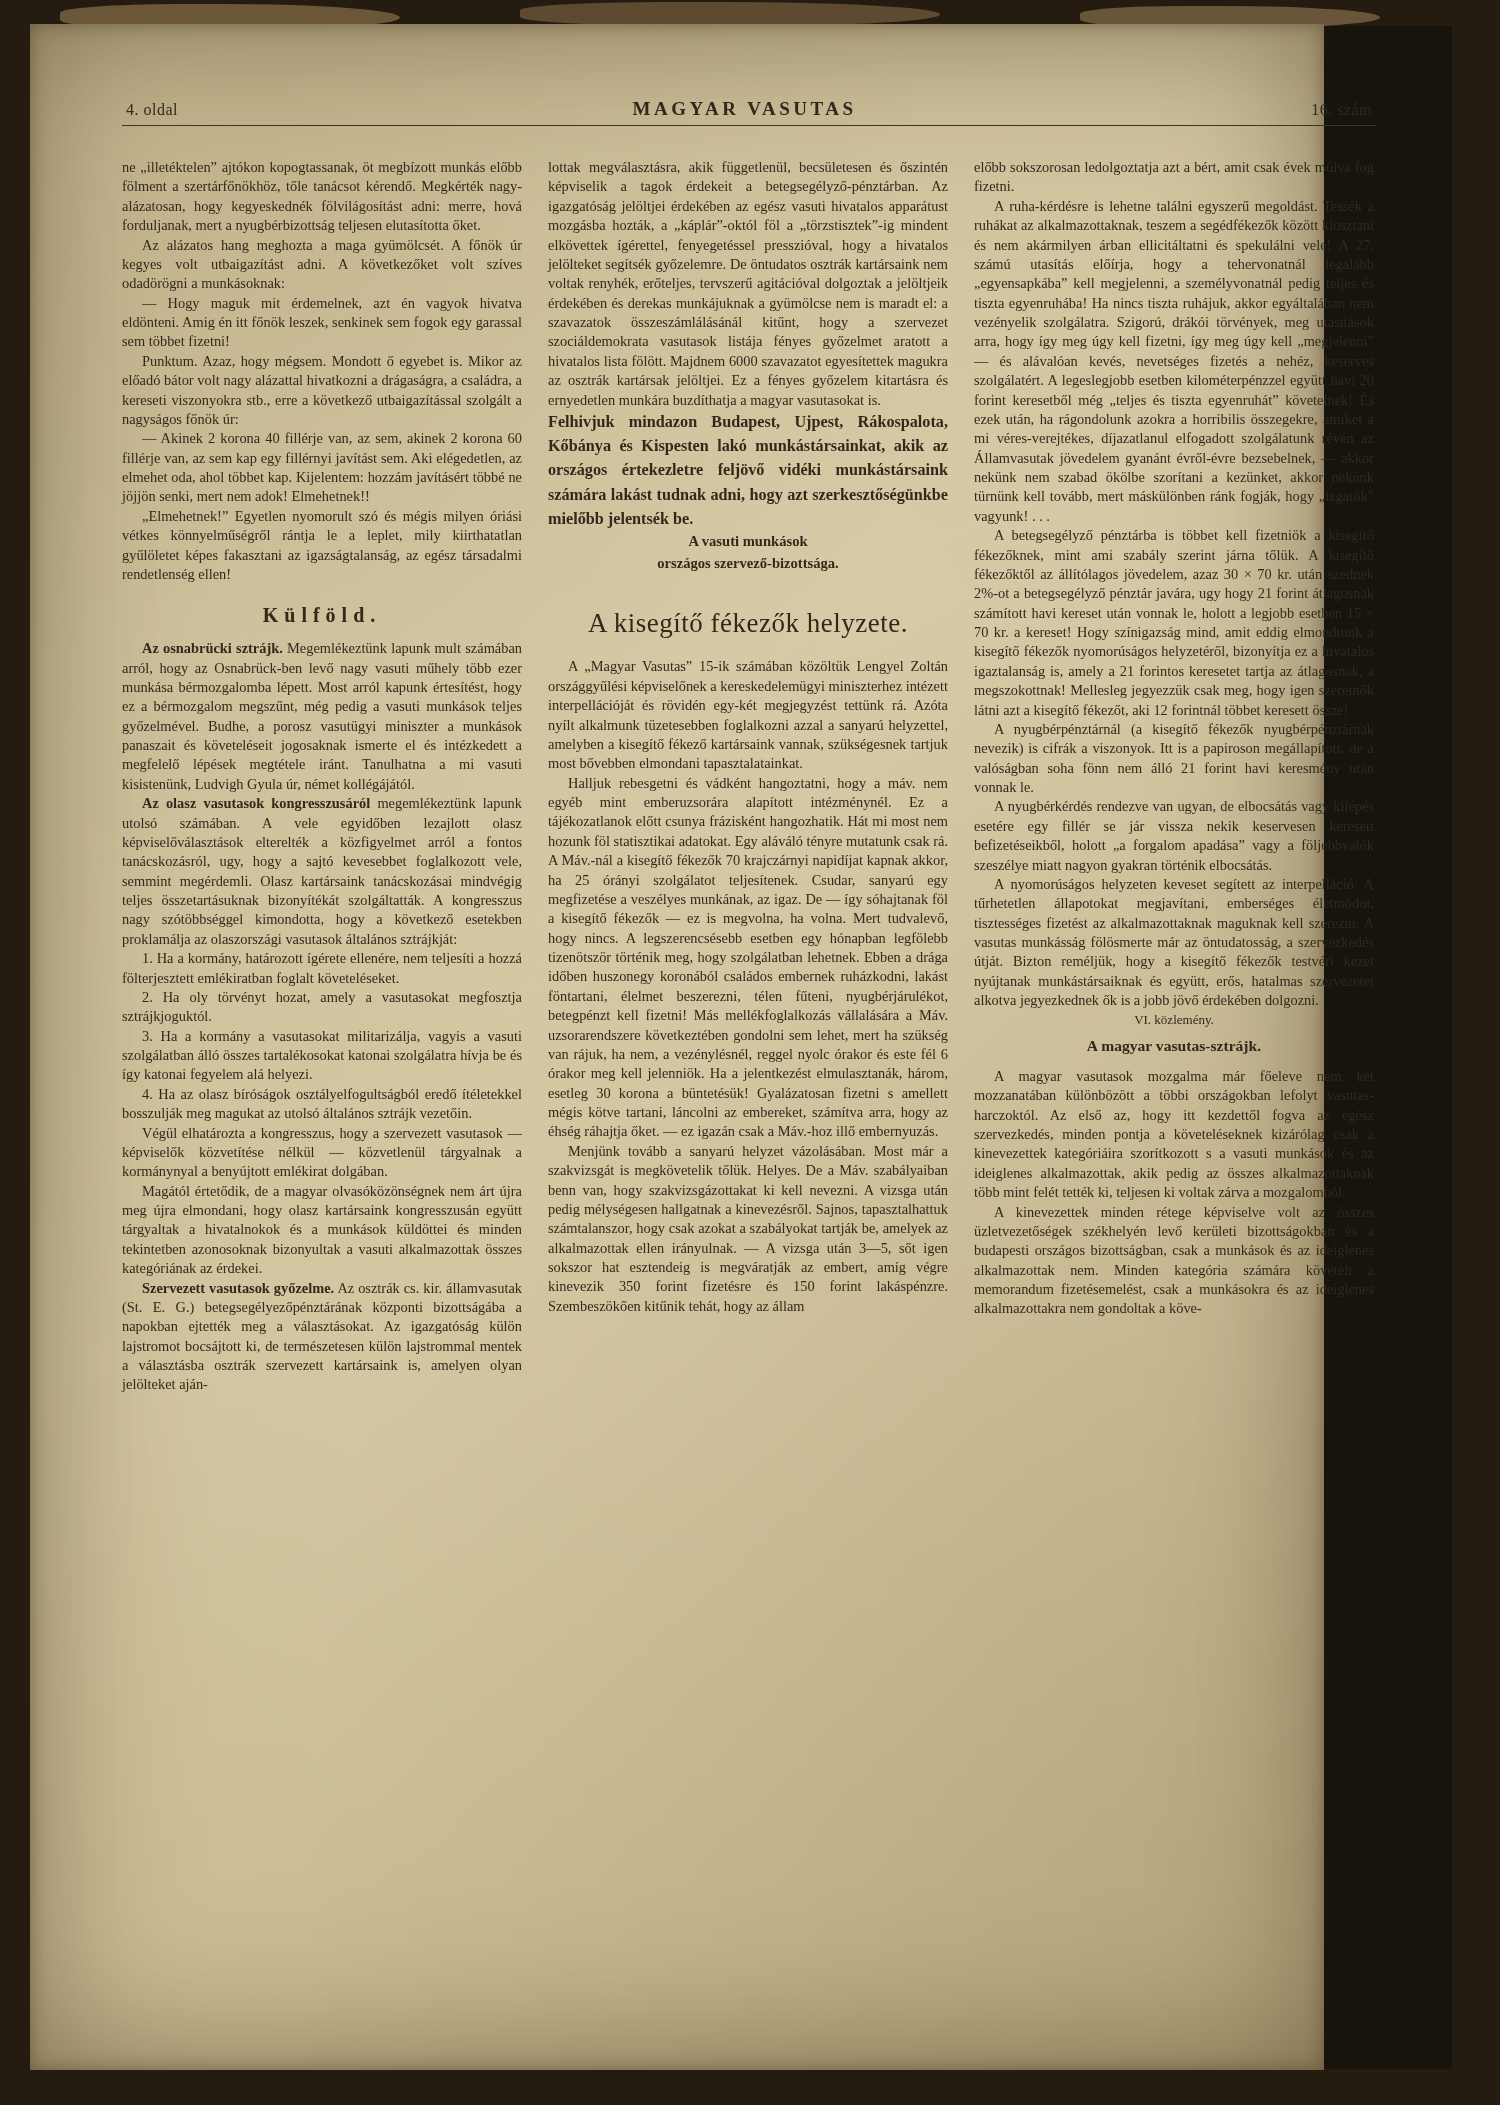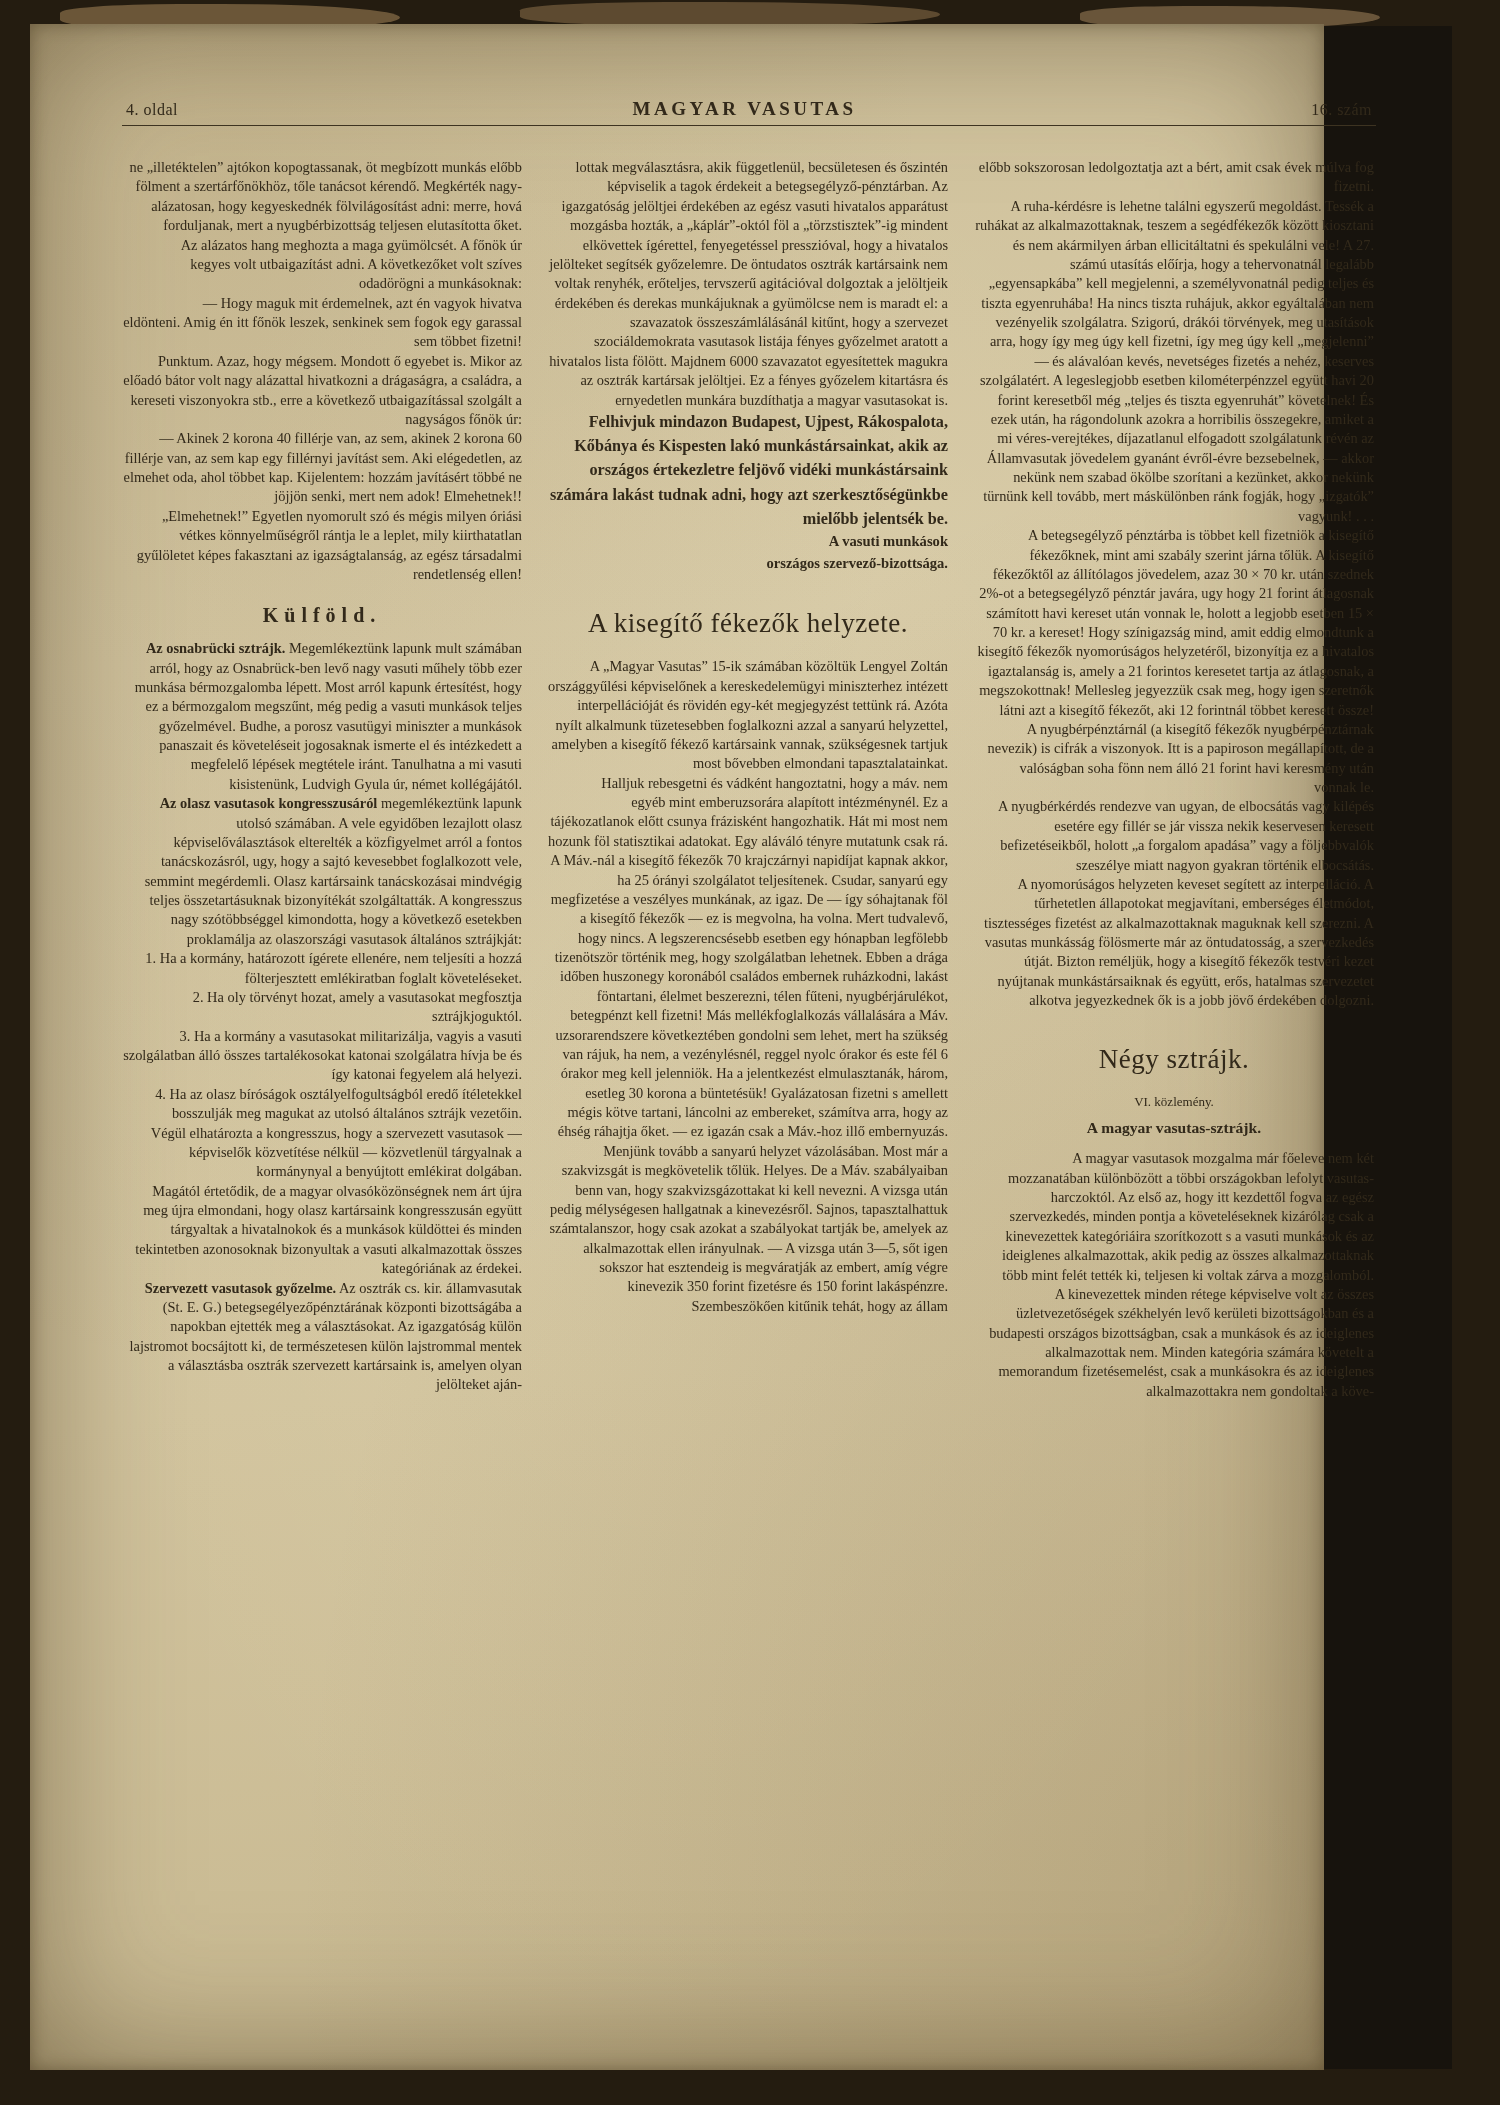--- a/index.html
+++ b/index.html
@@ -19,21 +19,21 @@
       linear-gradient(175deg,#cfc19b 0%,#d6c9a5 30%,#d2c49e 65%,#c7b890 100%);
     box-shadow: inset 0 0 150px rgba(70,52,25,.55), inset 0 0 18px rgba(50,38,18,.45);
   }
   .content{position:absolute;left:92px;top:74px;width:1254px;color:#32291a;}
   .masthead{display:flex;justify-content:space-between;align-items:baseline;padding:0 4px;}
   .masthead .side{font-size:16px;letter-spacing:.5px;}
   .masthead .title{font-size:19px;font-weight:bold;letter-spacing:3.5px;}
   .rule{border:0;border-top:1.6px solid #3d3321;margin:5px 0 16px;}
   .cols{display:flex;gap:26px;margin-top:32px;}
   .col{width:400px;font-size:14.4px;line-height:1.345;text-align:justify;}
-  .col p{margin:0;text-indent:20px;text-align:right;}
+  .col p{margin:0;text-indent:20px;}
   .col p.noindent{text-indent:0;}
   .lead{font-weight:bold;}
   .h-kulfold{font-size:20px;font-weight:bold;letter-spacing:6px;text-align:center;text-indent:0;margin:18px 0 10px;}
   .notice{font-weight:bold;font-size:16.2px;line-height:1.5;margin:30px 4px 12px;text-indent:0 !important;}
   .sig{text-align:center;font-weight:bold;font-size:14.6px;line-height:1.5;text-indent:0 !important;margin:0;}
   .sig.last{margin-bottom:20px;}
   .h-large{font-size:27px;font-weight:normal;letter-spacing:.5px;text-align:center;text-indent:0 !important;margin:30px 0 16px;}
   .sub-small{text-align:center;font-weight:normal;font-size:13px;text-indent:0 !important;margin:0 0 8px;}
   .sub-bold{text-align:center;font-weight:bold;font-size:15.6px;text-indent:0 !important;margin:0 0 10px;}
 </style>
@@ -90,21 +90,20 @@
         <p>Menjünk tovább a sanyarú helyzet vázolásában. Most már a szakvizsgát is megkövetelik tőlük. Helyes. De a Máv. szabályaiban benn van, hogy szakvizsgázottakat ki kell nevezni. A vizsga után pedig mélységesen hallgatnak a kinevezésről. Sajnos, tapasztalhattuk számtalanszor, hogy csak azokat a szabályokat tartják be, amelyek az alkalmazottak ellen irányulnak. — A vizsga után 3—5, sőt igen sokszor hat esztendeig is megváratják az embert, amíg végre kinevezik 350 forint fizetésre és 150 forint lakáspénzre. Szembeszökően kitűnik tehát, hogy az állam</p>
       </div>
 
       <div class="col">
         <p class="noindent">előbb sokszorosan ledolgoztatja azt a bért, amit csak évek múlva fog fizetni.</p>
         <p>A ruha-kérdésre is lehetne találni egyszerű megoldást. Tessék a ruhákat az alkalmazottaknak, teszem a segédfékezők között kiosztani és nem akármilyen árban ellicitáltatni és spekulálni vele! A 27. számú utasítás előírja, hogy a tehervonatnál legalább „egyensapkába” kell megjelenni, a személyvonatnál pedig teljes és tiszta egyenruhába! Ha nincs tiszta ruhájuk, akkor egyáltalában nem vezényelik szolgálatra. Szigorú, drákói törvények, meg utasítások arra, hogy így meg úgy kell fizetni, így meg úgy kell „megjelenni” — és alávalóan kevés, nevetséges fizetés a nehéz, keserves szolgálatért. A legeslegjobb esetben kilométerpénzzel együtt havi 20 forint keresetből még „teljes és tiszta egyenruhát” követelnek! És ezek után, ha rágondolunk azokra a horribilis összegekre, amiket a mi véres-verejtékes, díjazatlanul elfogadott szolgálatunk révén az Államvasutak jövedelem gyanánt évről-évre bezsebelnek, — akkor nekünk nem szabad ökölbe szorítani a kezünket, akkor nekünk türnünk kell tovább, mert máskülönben ránk fogják, hogy „izgatók” vagyunk! . . .</p>
         <p>A betegsegélyző pénztárba is többet kell fizetniök a kisegítő fékezőknek, mint ami szabály szerint járna tőlük. A kisegítő fékezőktől az állítólagos jövedelem, azaz 30 × 70 kr. után szednek 2%-ot a betegsegélyző pénztár javára, ugy hogy 21 forint átlagosnak számított havi kereset után vonnak le, holott a legjobb esetben 15 × 70 kr. a kereset! Hogy színigazság mind, amit eddig elmondtunk a kisegítő fékezők nyomorúságos helyzetéről, bizonyítja ez a hivatalos igaztalanság is, amely a 21 forintos keresetet tartja az átlagosnak, a megszokottnak! Mellesleg jegyezzük csak meg, hogy igen szeretnők látni azt a kisegítő fékezőt, aki 12 forintnál többet keresett össze!</p>
         <p>A nyugbérpénztárnál (a kisegítő fékezők nyugbérpénztárnak nevezik) is cifrák a viszonyok. Itt is a papiroson megállapított, de a valóságban soha fönn nem álló 21 forint havi keresmény után vonnak le.</p>
         <p>A nyugbérkérdés rendezve van ugyan, de elbocsátás vagy kilépés esetére egy fillér se jár vissza nekik keservesen keresett befizetéseikből, holott „a forgalom apadása” vagy a följebbvalók szeszélye miatt nagyon gyakran történik elbocsátás.</p>
         <p>A nyomorúságos helyzeten keveset segített az interpelláció. A tűrhetetlen állapotokat megjavítani, emberséges életmódot, tisztességes fizetést az alkalmazottaknak maguknak kell szerezni. A vasutas munkásság fölösmerte már az öntudatosság, a szervezkedés útját. Bizton reméljük, hogy a kisegítő fékezők testvéri kezet nyújtanak munkástársaiknak és együtt, erős, hatalmas szervezetet alkotva jegyezkednek ők is a jobb jövő érdekében dolgozni.</p>
-        <div class="h-large">Négy sztrájk.</div>
         <div class="sub-small">VI. közlemény.</div>
         <div class="sub-bold">A magyar vasutas-sztrájk.</div>
         <p>A magyar vasutasok mozgalma már főeleve nem két mozzanatában különbözött a többi országokban lefolyt vasutas-harczoktól. Az első az, hogy itt kezdettől fogva az egész szervezkedés, minden pontja a követeléseknek kizárólag csak a kinevezettek kategóriáira szorítkozott s a vasuti munkások és az ideiglenes alkalmazottak, akik pedig az összes alkalmazottaknak több mint felét tették ki, teljesen ki voltak zárva a mozgalomból.</p>
         <p>A kinevezettek minden rétege képviselve volt az összes üzletvezetőségek székhelyén levő kerületi bizottságokban és a budapesti országos bizottságban, csak a munkások és az ideiglenes alkalmazottak nem. Minden kategória számára követelt a memorandum fizetésemelést, csak a munkásokra és az ideiglenes alkalmazottakra nem gondoltak a köve-</p>
       </div>
 
     </div>
   </div>
 </div>
 

